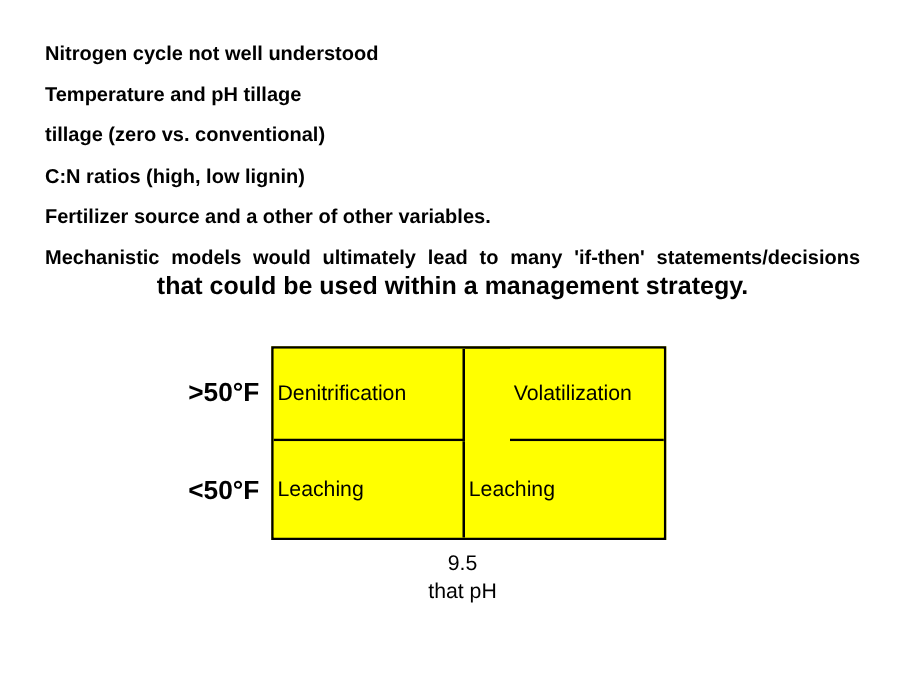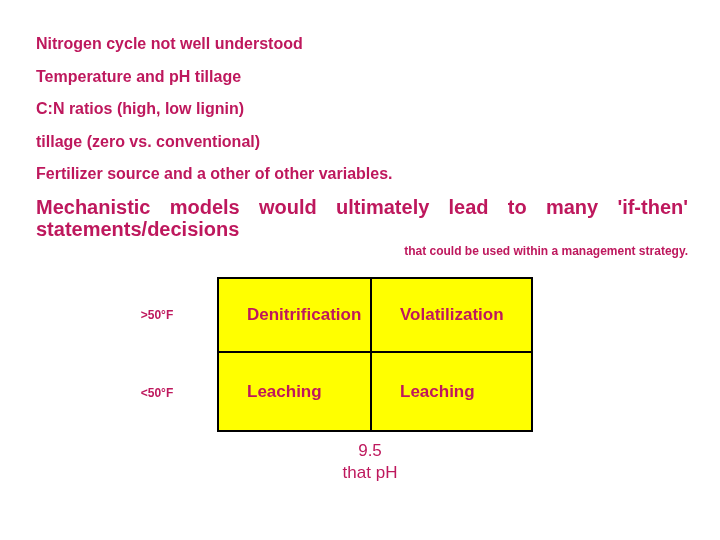--- a/index.html
+++ b/index.html
@@ -7,84 +7,84 @@
     padding: 0;
     background: #ffffff;
   }
   .slide {
     position: relative;
     width: 720px;
     height: 497px;
     background: #ffffff;
     overflow: hidden;
     font-family: "Liberation Sans", sans-serif;
-    color: #be185d;
+    color: #000000;
   }
   .text-block {
     position: absolute;
     left: 36px;
     top: 33px;
     width: 652px;
   }
   .text-block p {
     font-size: 16px;
     font-weight: bold;
     line-height: 22px;
     margin: 0 0 10.5px 0;
     white-space: nowrap;
   }
   .text-block p.wrap {
     white-space: normal;
   }
   .jline {
-    font-size: 20px;
+    font-size: 16px;
     font-weight: bold;
     line-height: 22px;
     text-align: justify;
     text-align-last: justify;
   }
   .jline2 {
-    font-size: 12px;
+    font-size: 20px;
     font-weight: bold;
     line-height: 22px;
-    text-align: right;
+    text-align: center;
   }
   .matrix-table {
     position: absolute;
     left: 217px;
     top: 277px;
     width: 316px;
     height: 155px;
     border: 2px solid #000000;
     box-sizing: border-box;
     display: grid;
     grid-template-columns: 153px auto;
     grid-template-rows: 74px auto;
     background: #FFFF00;
   }
   .matrix-cell {
     background: #FFFF00;
     display: flex;
     align-items: center;
-    padding-left: 28px;
+    padding-left: 3px;
     font-size: 17px;
-    font-weight: bold;
+    font-weight: normal;
     box-sizing: border-box;
   }
   .cell-r0c0 { border-right: 2px solid #000; border-bottom: 2px solid #000; }
-  .cell-r0c1 { border-bottom: 2px solid #000; }
+  .cell-r0c1 { border-bottom: 2px solid #000; margin-left: 36px; }
   .cell-r1c0 { border-right: 2px solid #000; }
   .row-label {
     position: absolute;
-    left: 112px;
+    left: 134px;
     width: 90px;
     display: flex;
     align-items: center;
     justify-content: center;
-    font-size: 12px;
+    font-size: 21px;
     font-weight: bold;
   }
   .row-label-0 { top: 277px; height: 76px; }
   .row-label-1 { top: 353px; height: 79px; }
   .ph-caption {
     position: absolute;
     left: 270px;
     top: 440px;
     width: 200px;
     text-align: center;
@@ -94,22 +94,22 @@
   }
 </style>
 </head>
 <body>
 
 <div class="slide">
 
   <div class="text-block">
     <p>Nitrogen cycle not well understood</p>
     <p>Temperature and pH tillage</p>
+    <p>tillage (zero vs. conventional)</p>
     <p>C:N ratios (high, low lignin)</p>
-    <p>tillage (zero vs. conventional)</p>
     <p>Fertilizer source and a other of other variables.</p>
     <p class="wrap">
       <span style="display:block" class="jline">Mechanistic models would ultimately lead to many 'if-then' statements/decisions</span>
       <span style="display:block" class="jline2">that could be used within a management strategy.</span>
     </p>
   </div>
 
   <div class="row-label row-label-0">&gt;50°F</div>
   <div class="row-label row-label-1">&lt;50°F</div>
 

